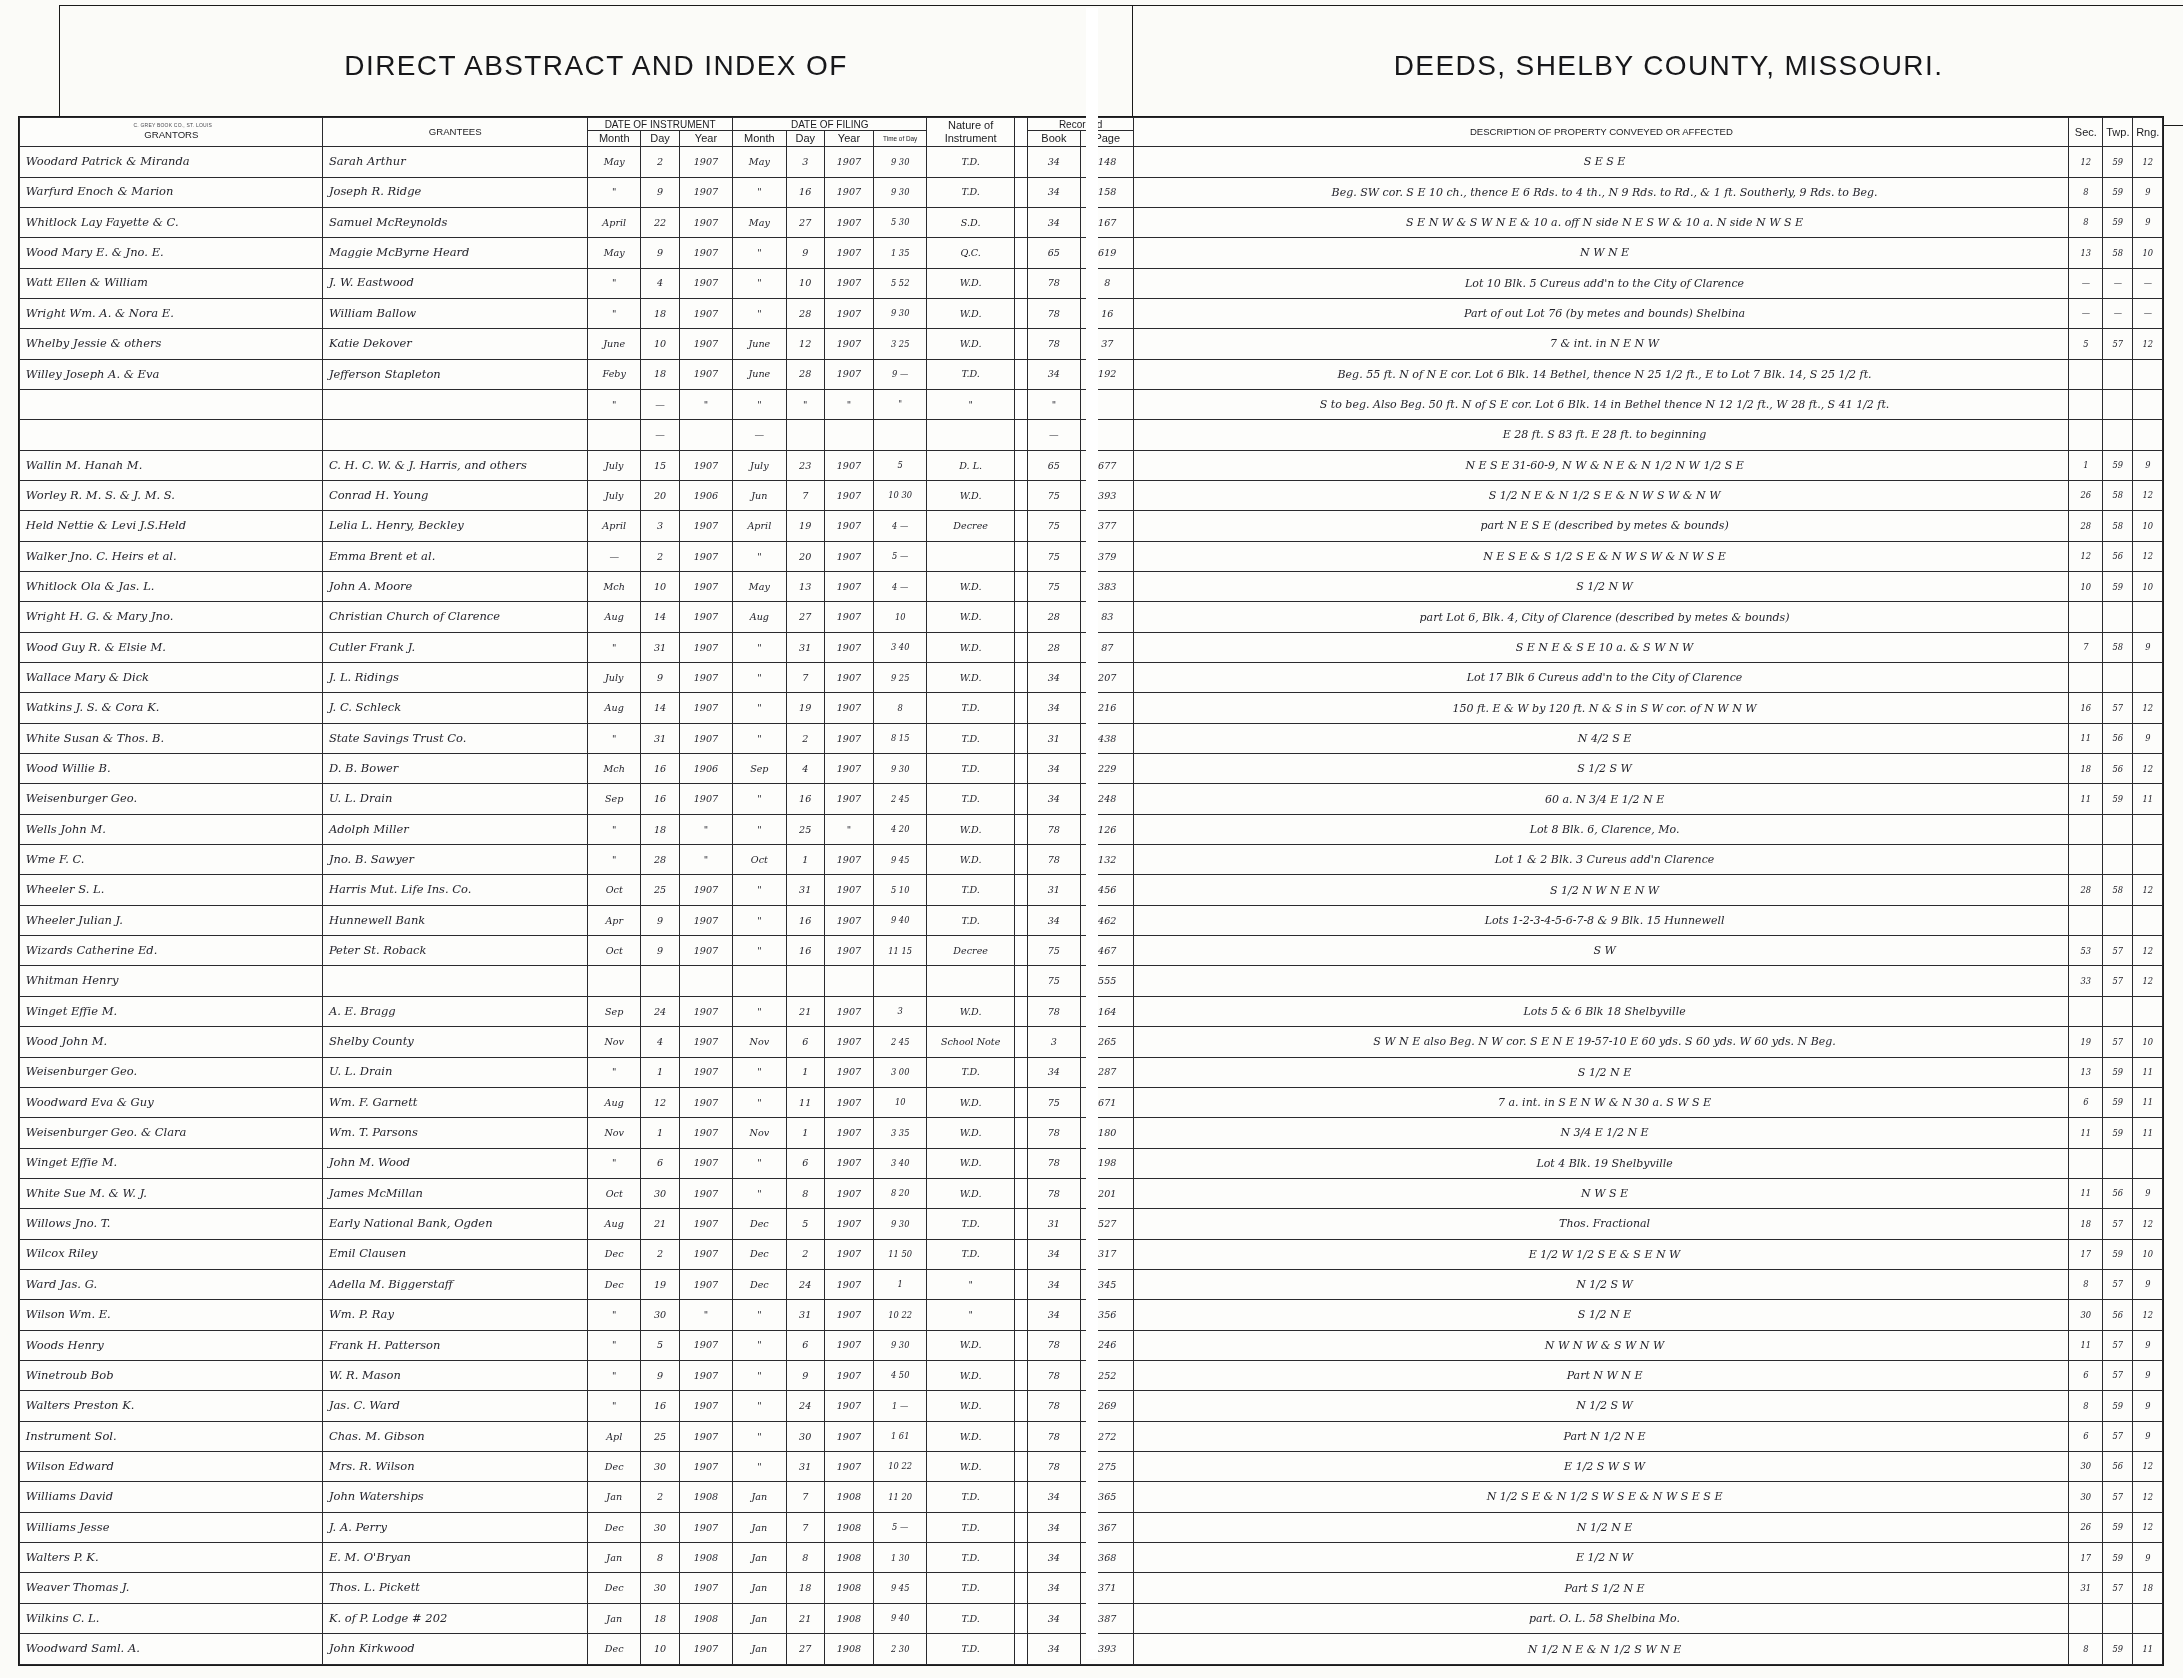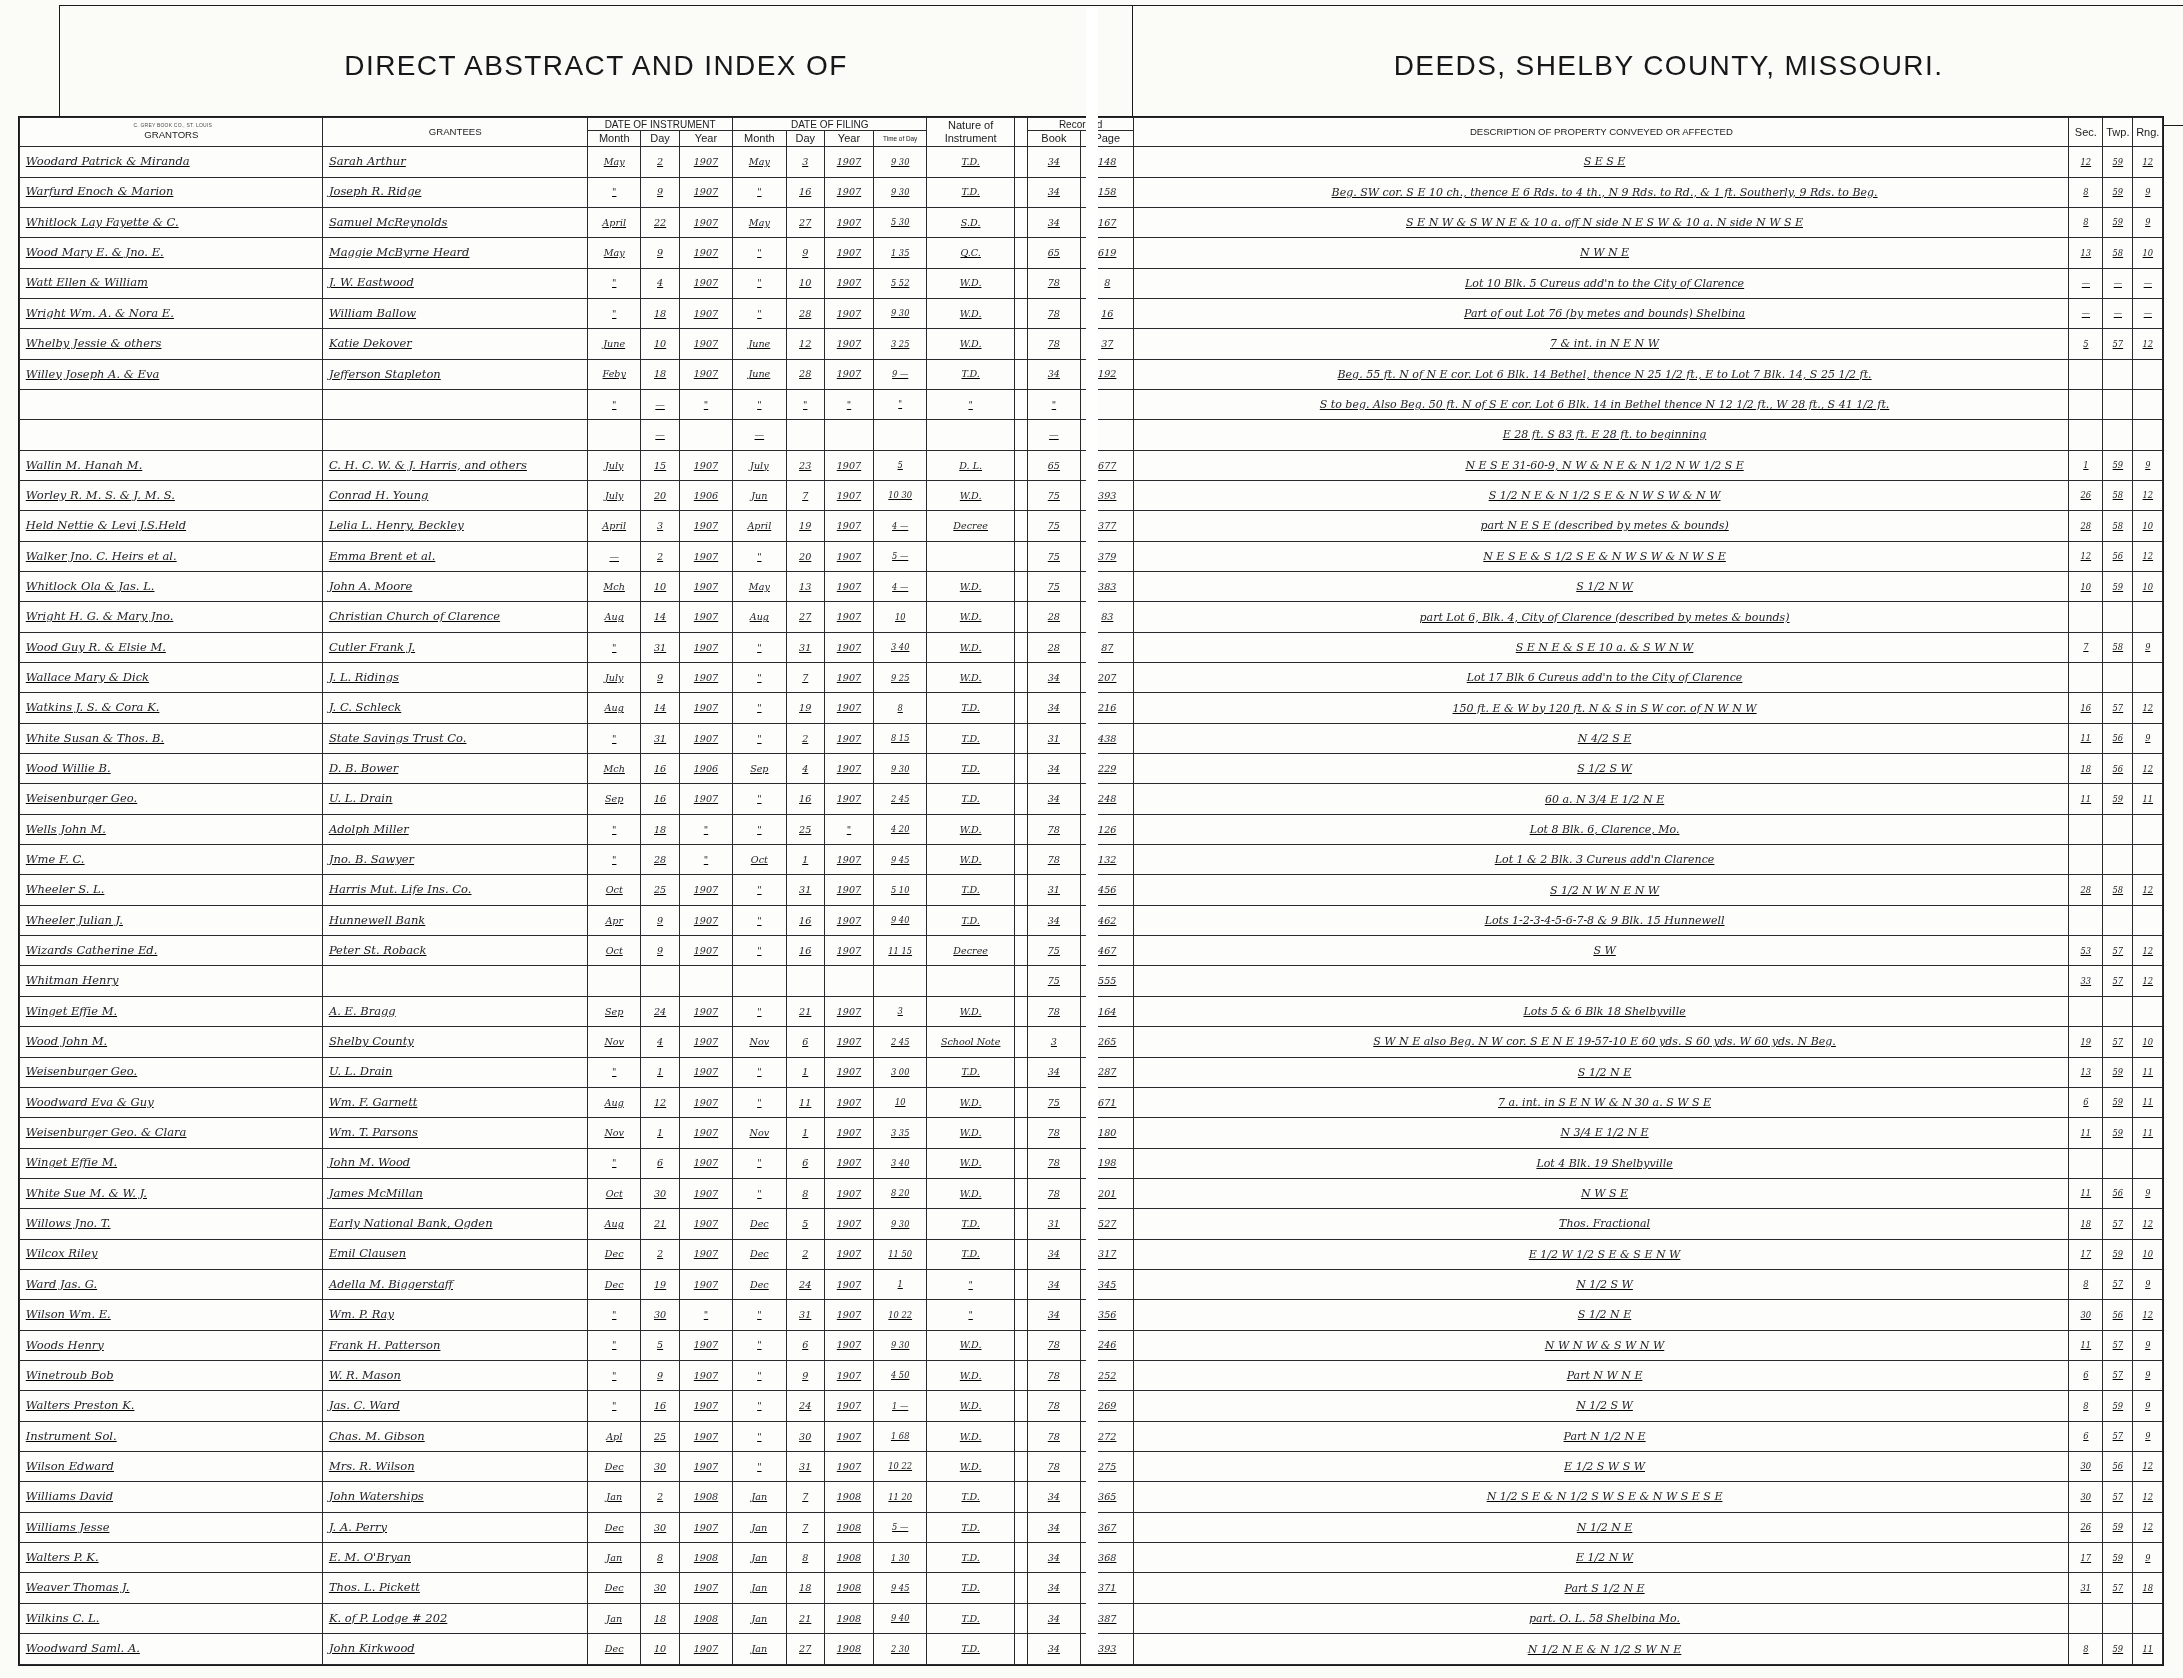--- a/index.html
+++ b/index.html
@@ -123,21 +123,21 @@
   }
   .hw.l { padding-left: 5.5px; text-align: left; }
   .hw.c { text-align: center; }
   .hw.sm { font-size: 9.6px; }
   .hw.xs { font-size: 8.3px; }
   .hw.desc {
     padding-left: 6.4px;
     text-align: center;
     font-size: 11px;
   }
-  tr.datarow { height: 26px; text-decoration: underline; }
+  tr.datarow { height: 26px; }
   tr.datarow td { height: 26px; }
   .gutter {
     background: #ffffff;
   }
 </style>
 </head>
 <body>
 
 <div class="page">
 
@@ -1006,21 +1006,21 @@
           </tr>
           <tr class="datarow">
             <td class="hw l">Instrument Sol.</td>
             <td class="hw l">Chas. M. Gibson</td>
             <td class="hw c sm">Apl</td>
             <td class="hw c sm">25</td>
             <td class="hw c sm">1907</td>
             <td class="hw c sm">"</td>
             <td class="hw c sm">30</td>
             <td class="hw c sm">1907</td>
-            <td class="hw c xs">1 68</td>
+            <td class="hw c xs">1 61</td>
             <td class="hw c sm">W.D.</td>
             <td class="gutter"></td>
             <td class="hw c sm">78</td>
             <td class="hw c sm">272</td>
             <td class="hw desc">Part N 1/2 N E</td>
             <td class="hw c xs">6</td>
             <td class="hw c xs">57</td>
             <td class="hw c xs">9</td>
           </tr>
           <tr class="datarow">

